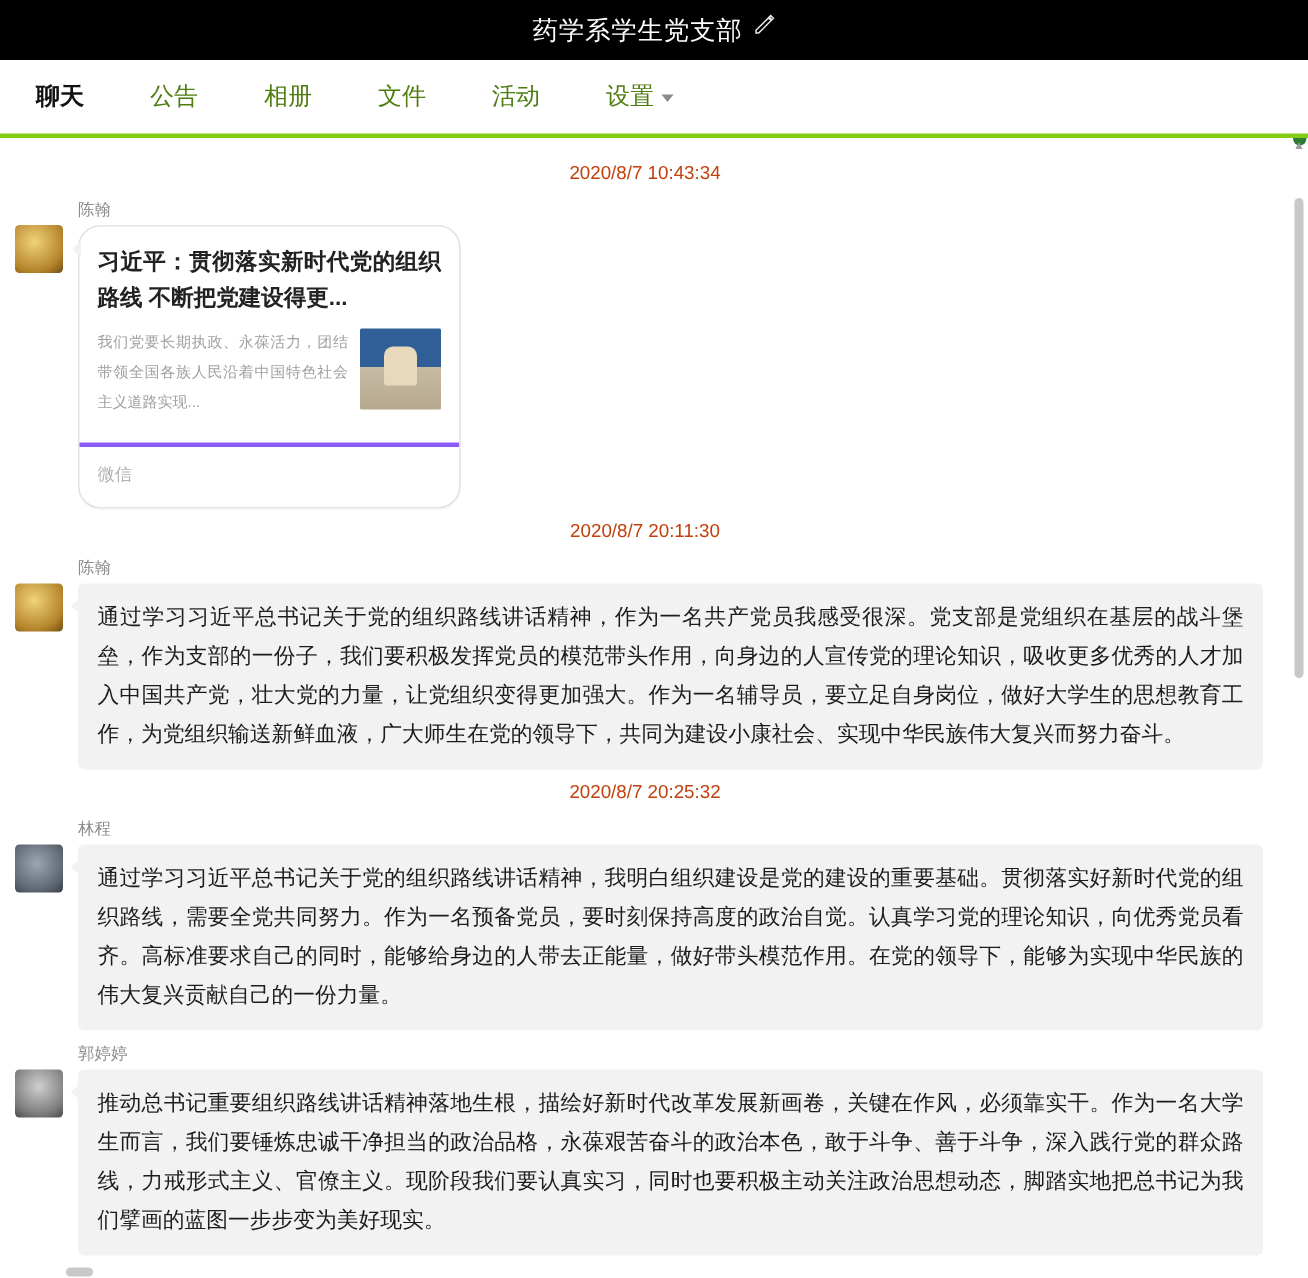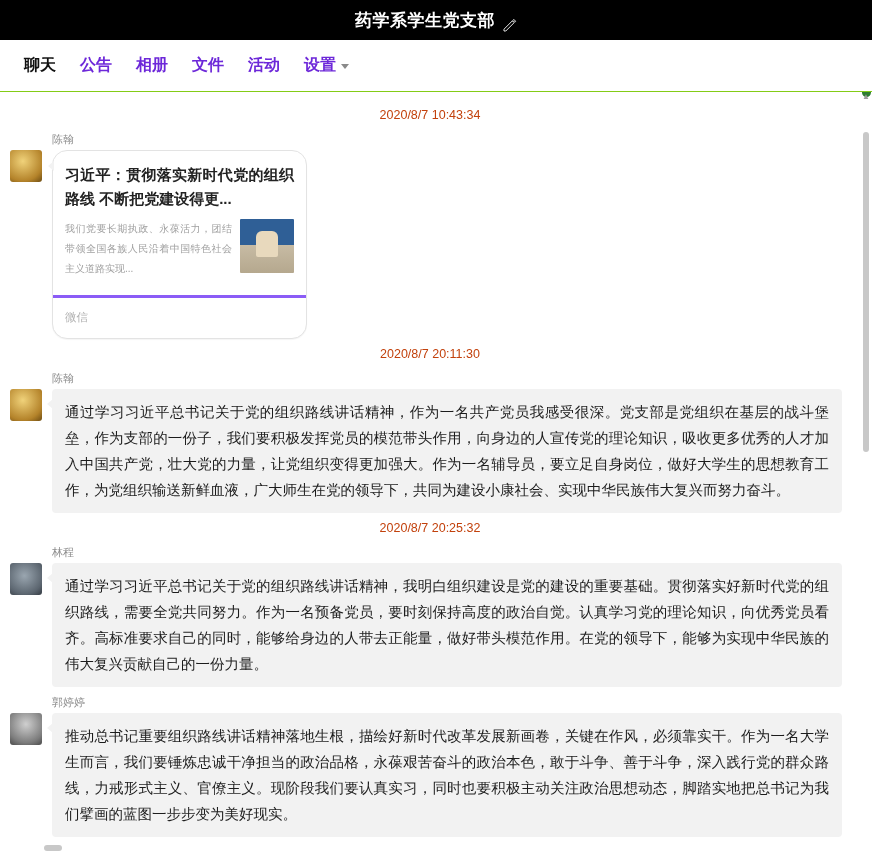--- a/index.html
+++ b/index.html
@@ -22,57 +22,55 @@
     position: relative;
     height: 40px;
     background: #000000;
     color: #ffffff;
     display: flex;
     align-items: center;
     justify-content: center;
   }
   .titlebar .title-wrap {
     display: flex;
-    align-items: flex-end;
+    align-items: flex-start;
     gap: 8px;
-    font-weight: bold;
   }
   .titlebar .title-text {
     font-size: 17px;
     letter-spacing: 0.5px;
     color: #ffffff;
   }
   .edit-icon {
     width: 14px; height: 14px;
     display: inline-block;
     position: relative;
     opacity: .9;
   }
   .edit-icon svg { display: block; }
 
   
   .tabbar {
     height: 52px;
     background: #ffffff;
-    border-bottom: 1px solid #84cc16;
+    border-bottom: 3px solid #84cc16;
     display: flex;
     align-items: center;
     padding: 0 12px;
-    gap: 0;
+    gap: 20px;
   }
   .tab {
     font-size: 16px;
-    color: #6d28d9;
+    color: #4d7c0f;
     padding: 6px 12px;
     cursor: default;
     white-space: nowrap;
     display: flex;
     align-items: center;
     gap: 5px;
-    font-weight: bold;
   }
   .tab.active {
     color: #111;
     font-weight: bold;
     position: relative;
   }
   .tab.active::after {
     content: "";
     position: absolute;
     left: 10px; right: 10px;

